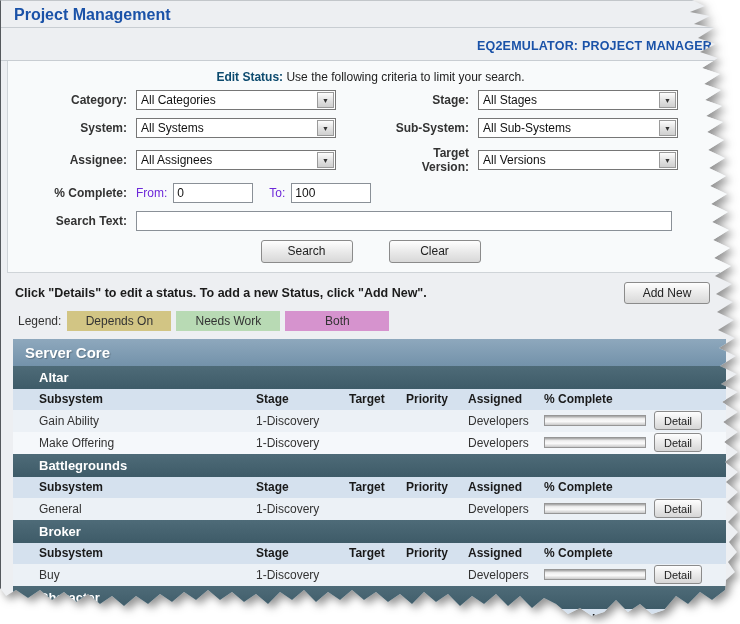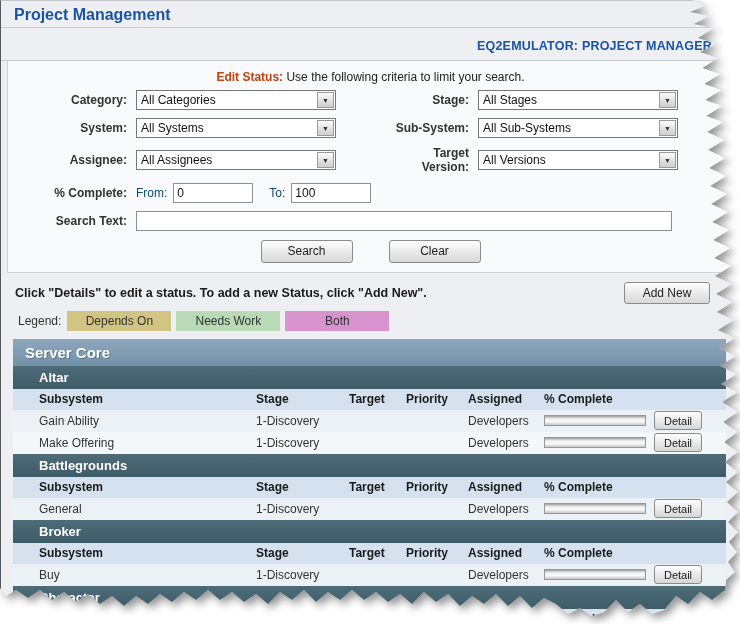--- a/index.html
+++ b/index.html
@@ -12,30 +12,30 @@
     clip-path:polygon(0 0,692px 0,705px 6px,690px 12px,710px 16px,694px 24px,714px 28px,698px 38px,716px 44px,700px 52px,718px 58px,702px 68px,720px 74px,704px 84px,721px 90px,705px 100px,722px 106px,706px 116px,723px 122px,707px 132px,724px 140px,708px 150px,725px 158px,709px 168px,726px 176px,710px 186px,727px 194px,711px 204px,728px 212px,712px 222px,729px 230px,713px 240px,730px 248px,714px 258px,731px 266px,715px 276px,732px 284px,716px 294px,733px 302px,717px 312px,734px 320px,718px 330px,735px 338px,719px 348px,736px 356px,720px 366px,737px 374px,721px 384px,738px 392px,722px 402px,738px 412px,723px 422px,738px 432px,724px 442px,738px 452px,725px 462px,738px 472px,726px 482px,738px 492px,727px 502px,738px 512px,728px 522px,738px 532px,729px 542px,737px 552px,728px 562px,735px 572px,726px 580px,725px 590px,712px 600px,700px 592px,688px 604px,676px 596px,664px 610px,652px 614px,640px 604px,628px 612px,616px 600px,604px 612px,592px 616px,580px 608px,568px 614px,556px 604px,544px 598px,532px 608px,520px 596px,508px 606px,496px 594px,484px 604px,472px 596px,460px 606px,448px 594px,436px 602px,424px 592px,412px 604px,400px 594px,388px 602px,376px 592px,364px 600px,352px 590px,340px 600px,328px 592px,316px 602px,304px 590px,292px 600px,280px 592px,268px 604px,256px 594px,244px 602px,232px 592px,220px 600px,208px 590px,196px 600px,184px 592px,172px 602px,160px 594px,148px 604px,136px 596px,124px 606px,112px 596px,100px 604px,88px 594px,76px 602px,64px 592px,52px 600px,40px 590px,28px 598px,16px 590px,6px 596px,0 588px);
   }
   
   .titlebar{padding:5px 0 3px 13px;border-bottom:1px solid #c8cdd2;}
   .titlebar span{color:#1a52a8;font-weight:bold;font-size:16px;}
   .app-header{text-align:right;padding:8px 28px 6px 0;border-bottom:1px solid #c8cdd2;}
   .app-header span{color:#1a52a8;font-weight:bold;font-size:12.5px;letter-spacing:.2px;}
   
   .panel{margin:0 6px;background:#f8fafb;border:1px solid #cfd4d8;border-top:none;padding:6px 0 9px 0;}
   .panel-heading{text-align:center;font-size:12px;color:#222;padding:3px 0 6px 0;}
-  .panel-heading b{color:#c2410c;}
+  .panel-heading b{color:#0c4a6e;}
   .form-grid{display:grid;grid-template-columns:128px 210px 132px 210px;row-gap:8px;align-items:center;}
   .flabel{font-weight:bold;font-size:12px;color:#333;text-align:right;padding-right:9px;}
   .wraplabel{display:inline-block;width:58px;text-align:right;line-height:1.2;}
   .select{display:flex;width:200px;height:20px;background:#ffffff;border:1px solid #767676;box-sizing:border-box;align-items:center;cursor:default;}
   .selval{flex:1;font-size:12px;color:#111;padding-left:4px;white-space:nowrap;overflow:hidden;}
   .selarrow{width:17px;height:16px;margin:1px;background:linear-gradient(#fdfdfd,#e3e3e3 50%,#cfcfcf);border:1px solid #9a9a9a;box-sizing:border-box;font-size:7px;color:#333;display:flex;align-items:center;justify-content:center;}
   .inline-row{display:flex;align-items:center;margin-top:8px;}
   .inline-row .flabel{width:119px;flex:0 0 119px;}
-  .small-label{font-size:12px;color:#0c4a6e;margin-right:6px;}
+  .small-label{font-size:12px;color:#6d28d9;margin-right:6px;}
   .tin{height:18px;border:1px solid #8a9097;box-sizing:content-box;font-size:12px;font-family:"Liberation Sans",sans-serif;padding:0 3px;background:#fff;color:#111;}
   .tin.num{width:72px;}
   .tin.long{width:528px;}
   .to-gap{margin-left:16px;}
   .btn-row{display:flex;justify-content:center;gap:36px;margin-top:9px;align-items:flex-end;}
   .std-btn{width:92px;height:23px;font-size:12px;color:#222;font-family:"Liberation Sans",sans-serif;
     background:linear-gradient(#fefefe,#ececec 45%,#d8d8d8);border:1px solid #8b8b8b;border-radius:3px;cursor:pointer;}
   
   .action-row{display:flex;justify-content:space-between;align-items:center;margin:9px 30px 0 14px;}
   .instructions{font-weight:bold;font-size:12.5px;color:#1b1b1b;}

